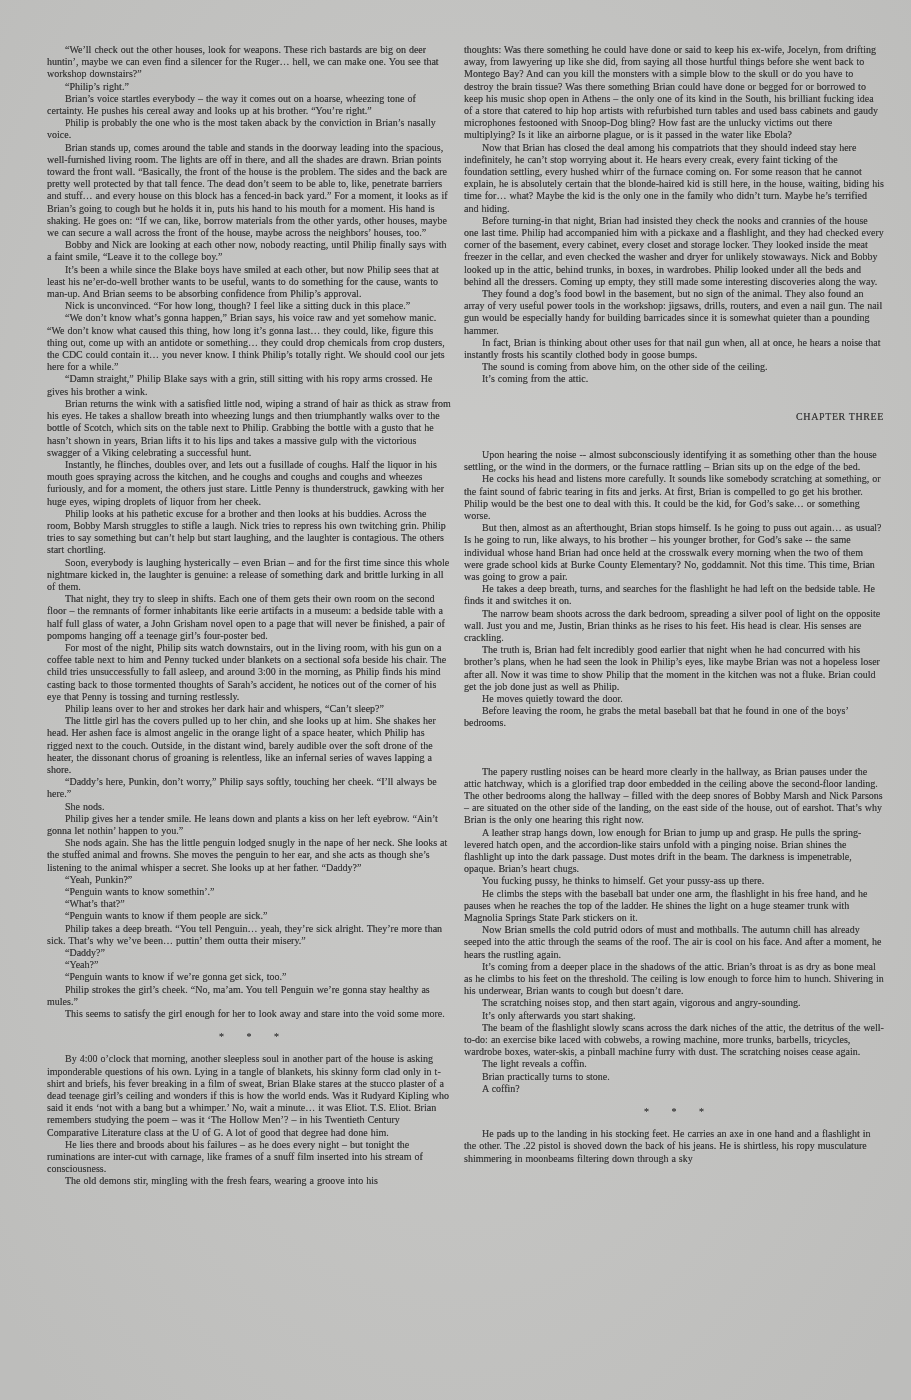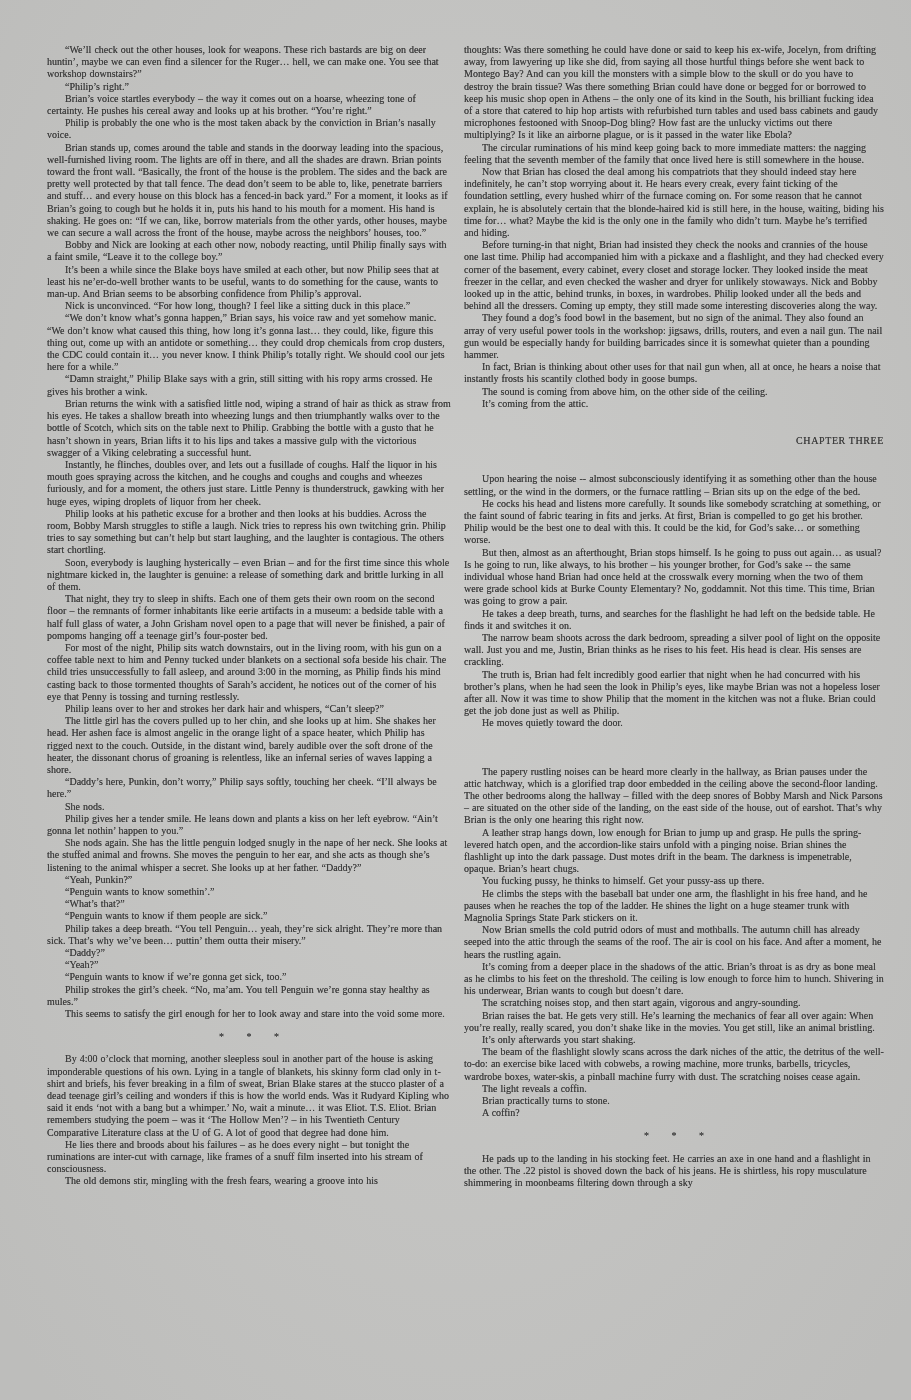--- a/index.html
+++ b/index.html
@@ -89,44 +89,43 @@
       <p class="para">“Penguin wants to know if we’re gonna get sick, too.”</p>
       <p class="para">Philip strokes the girl’s cheek.  “No, ma’am.  You tell Penguin we’re gonna stay healthy as mules.”</p>
       <p class="para">This seems to satisfy the girl enough for her to look away and stare into the void some more.</p>
       <div class="separator">* * *</div>
       <p class="para">By 4:00 o’clock that morning, another sleepless soul in another part of the house is asking imponderable questions of his own.  Lying in a tangle of blankets, his skinny form clad only in t-shirt and briefs, his fever breaking in a film of sweat, Brian Blake stares at the stucco plaster of a dead teenage girl’s ceiling and wonders if this is how the world ends.  Was it Rudyard Kipling who said it ends ‘not with a bang but a whimper.’ No, wait a minute… it was Eliot.  T.S. Eliot.  Brian remembers studying the poem – was it ‘The Hollow Men’? – in his Twentieth Century Comparative Literature class at the U of G.  A lot of good that degree had done him.</p>
       <p class="para">He lies there and broods about his failures – as he does every night – but tonight the ruminations are inter-cut with carnage, like frames of a snuff film inserted into his stream of consciousness.</p>
       <p class="para">The old demons stir, mingling with the fresh fears, wearing a groove into his</p>
     </div>
   <div class="column col-right">
       <p class="para no-indent">thoughts: Was there something he could have done or said to keep his ex-wife, Jocelyn, from drifting away, from lawyering up like she did, from saying all those hurtful things before she went back to Montego Bay?  And can you kill the monsters with a simple blow to the skull or do you have to destroy the brain tissue?  Was there something Brian could have done or begged for or borrowed to keep his music shop open in Athens – the only one of its kind in the South, his brilliant fucking idea of a store that catered to hip hop artists with refurbished turn tables and used bass cabinets and gaudy microphones festooned with Snoop-Dog bling?  How fast are the unlucky victims out there multiplying?  Is it like an airborne plague, or is it passed in the water like Ebola?</p>
-      <p class="para">The circular ruminations of his mind keep going back to more immediate matters: the nagging feeling that the seventh member of the family that once lived here is still somewhere in the house.</p>
       <p class="para">Now that Brian has closed the deal among his compatriots that they should indeed stay here indefinitely, he can’t stop worrying about it.  He hears every creak, every faint ticking of the foundation settling, every hushed whirr of the furnace coming on.  For some reason that he cannot explain, he is absolutely certain that the blonde-haired kid is still here, in the house, waiting, biding his time for… what?  Maybe the kid is the only one in the family who didn’t turn.  Maybe he’s terrified and hiding.</p>
       <p class="para">Before turning-in that night, Brian had insisted they check the nooks and crannies of the house one last time.  Philip had accompanied him with a pickaxe and a flashlight, and they had checked every corner of the basement, every cabinet, every closet and storage locker.  They looked inside the meat freezer in the cellar, and even checked the washer and dryer for unlikely stowaways.  Nick and Bobby looked up in the attic, behind trunks, in boxes, in wardrobes.  Philip looked under all the beds and behind all the dressers.  Coming up empty, they still made some interesting discoveries along the way.</p>
       <p class="para">They found a dog’s food bowl in the basement, but no sign of the animal.  They also found an array of very useful power tools in the workshop: jigsaws, drills, routers, and even a nail gun.  The nail gun would be especially handy for building barricades since it is somewhat quieter than a pounding hammer.</p>
       <p class="para">In fact, Brian is thinking about other uses for that nail gun when, all at once, he hears a noise that instantly frosts his scantily clothed body in goose bumps.</p>
       <p class="para">The sound is coming from above him, on the other side of the ceiling.</p>
       <p class="para">It’s coming from the attic.</p>
       <div class="chapter-heading">CHAPTER THREE</div>
       <p class="para">Upon hearing the noise -- almost subconsciously identifying it as something other than the house settling, or the wind in the dormers, or the furnace rattling – Brian sits up on the edge of the bed.</p>
       <p class="para">He cocks his head and listens more carefully.  It sounds like somebody scratching at something, or the faint sound of fabric tearing in fits and jerks.  At first, Brian is compelled to go get his brother.  Philip would be the best one to deal with this.  It could be the kid, for God’s sake… or something worse.</p>
       <p class="para">But then, almost as an afterthought, Brian stops himself.  Is he going to puss out again… as usual?  Is he going to run, like always, to his brother – his younger brother, for God’s sake -- the same individual whose hand Brian had once held at the crosswalk every morning when the two of them were grade school kids at Burke County Elementary?  No, goddamnit.  Not this time.  This time, Brian was going to grow a pair.</p>
       <p class="para">He takes a deep breath, turns, and searches for the flashlight he had left on the bedside table.  He finds it and switches it on.</p>
       <p class="para">The narrow beam shoots across the dark bedroom, spreading a silver pool of light on the opposite wall.  Just you and me, Justin, Brian thinks as he rises to his feet.  His head is clear.  His senses are crackling.</p>
       <p class="para">The truth is, Brian had felt incredibly good earlier that night when he had concurred with his brother’s plans, when he had seen the look in Philip’s eyes, like maybe Brian was not a hopeless loser after all.  Now it was time to show Philip that the moment in the kitchen was not a fluke.  Brian could get the job done just as well as Philip.</p>
       <p class="para">He moves quietly toward the door.</p>
+      <p class="para">Before leaving the room, he grabs the metal baseball bat that he found in one of the boys’ bedrooms.</p>
       <div class="scene-gap"></div>
       <p class="para">The papery rustling noises can be heard more clearly in the hallway, as Brian pauses under the attic hatchway, which is a glorified trap door embedded in the ceiling above the second-floor landing.  The other bedrooms along the hallway – filled with the deep snores of Bobby Marsh and Nick Parsons – are situated on the other side of the landing, on the east side of the house, out of earshot.  That’s why Brian is the only one hearing this right now.</p>
       <p class="para">A leather strap hangs down, low enough for Brian to jump up and grasp.  He pulls the spring-levered hatch open, and the accordion-like stairs unfold with a pinging noise. Brian shines the flashlight up into the dark passage.  Dust motes drift in the beam.  The darkness is impenetrable, opaque.  Brian’s heart chugs.</p>
       <p class="para">You fucking pussy, he thinks to himself.  Get your pussy-ass up there.</p>
       <p class="para">He climbs the steps with the baseball bat under one arm, the flashlight in his free hand, and he pauses when he reaches the top of the ladder.  He shines the light on a huge steamer trunk with Magnolia Springs State Park stickers on it.</p>
       <p class="para">Now Brian smells the cold putrid odors of must and mothballs.  The autumn chill has already seeped into the attic through the seams of the roof.  The air is cool on his face.  And after a moment, he hears the rustling again.</p>
       <p class="para">It’s coming from a deeper place in the shadows of the attic.  Brian’s throat is as dry as bone meal as he climbs to his feet on the threshold.  The ceiling is low enough to force him to hunch.  Shivering in his underwear, Brian wants to cough but doesn’t dare.</p>
       <p class="para">The scratching noises stop, and then start again, vigorous and angry-sounding.</p>
-      <p class="para">Brian raises the bat.  He gets very still.  He’s learning the mechanics of fear all over again: When you’re really, really scared, you don’t shake like in the movies.  You get still, like an animal bristling.</p>
       <p class="para">It’s only afterwards you start shaking.</p>
       <p class="para">The beam of the flashlight slowly scans across the dark niches of the attic, the detritus of the well-to-do: an exercise bike laced with cobwebs, a rowing machine, more trunks, barbells, tricycles, wardrobe boxes, water-skis, a pinball machine furry with dust.  The scratching noises cease again.</p>
       <p class="para">The light reveals a coffin.</p>
       <p class="para">Brian practically turns to stone.</p>
       <p class="para">A coffin?</p>
       <div class="separator">* * *</div>
       <p class="para">He pads up to the landing in his stocking feet.  He carries an axe in one hand and a flashlight in the other.  The .22 pistol is shoved down the back of his jeans.  He is shirtless, his ropy musculature shimmering in moonbeams filtering down through a sky</p>
     </div>
 </div>
 

